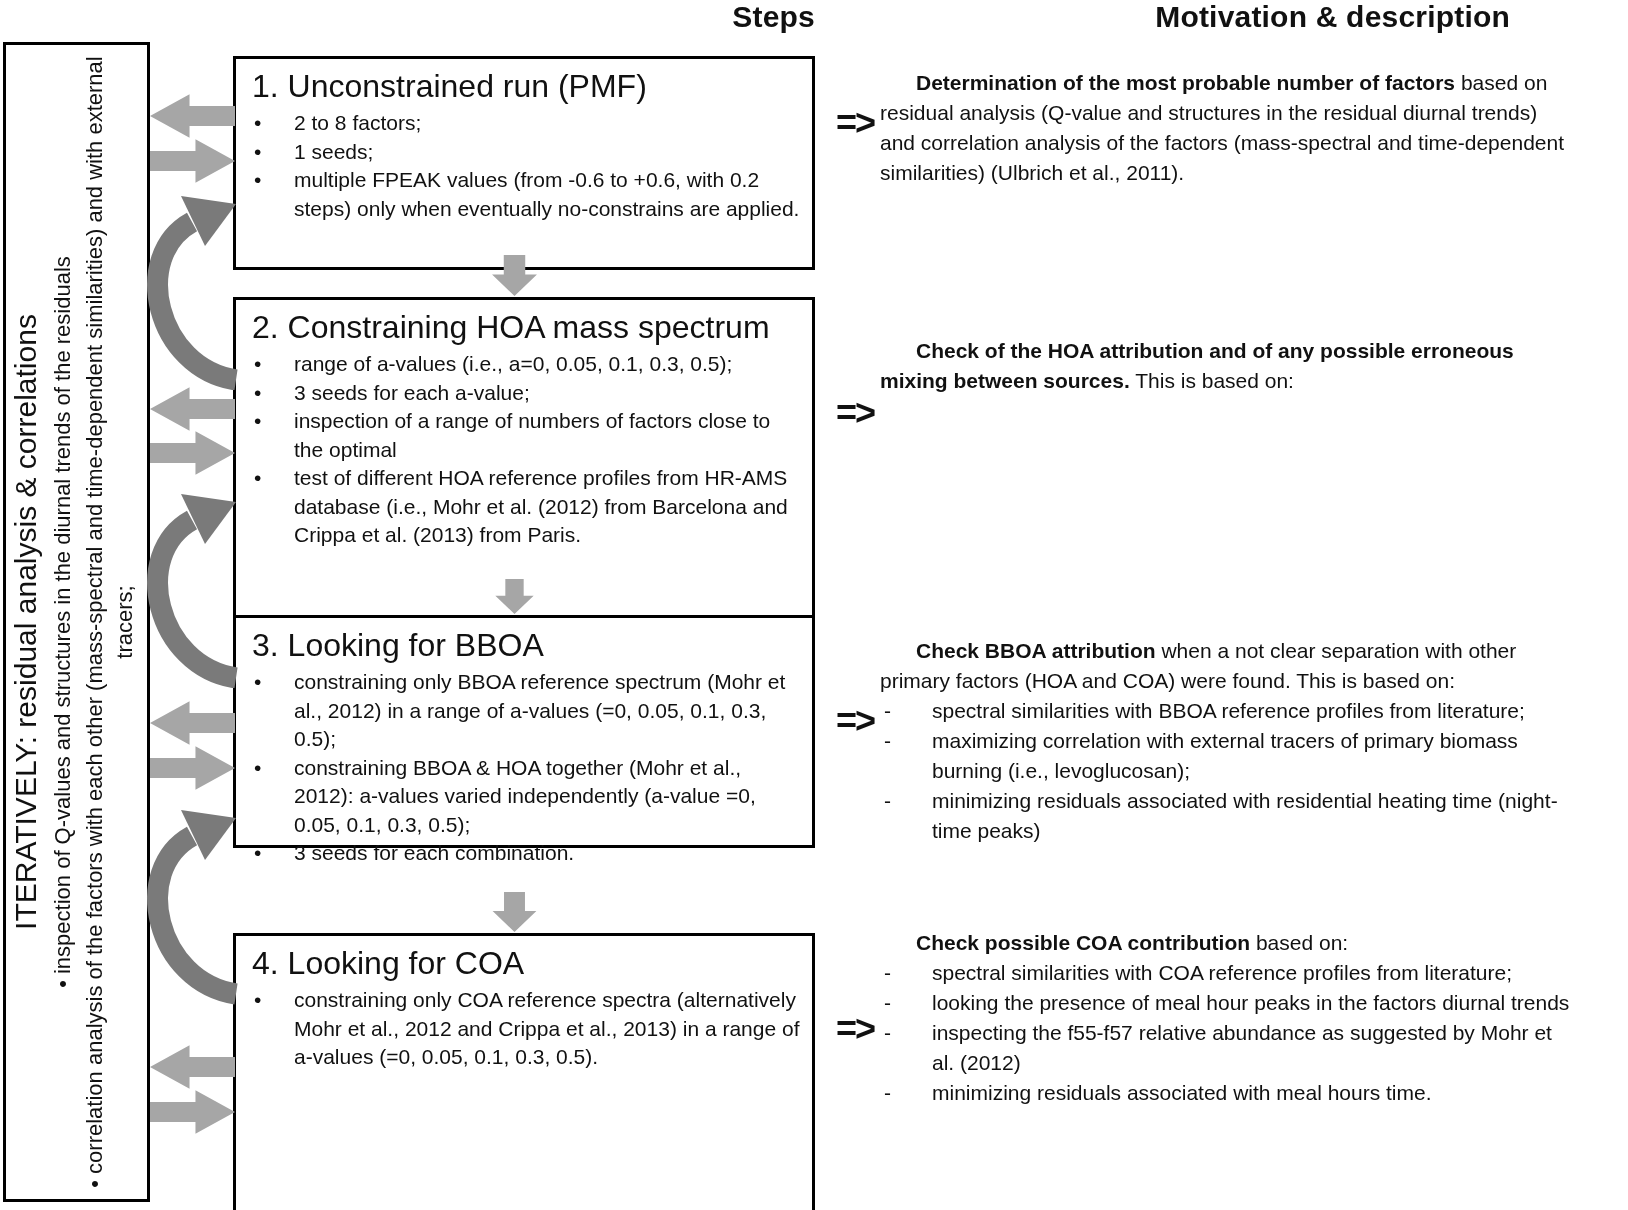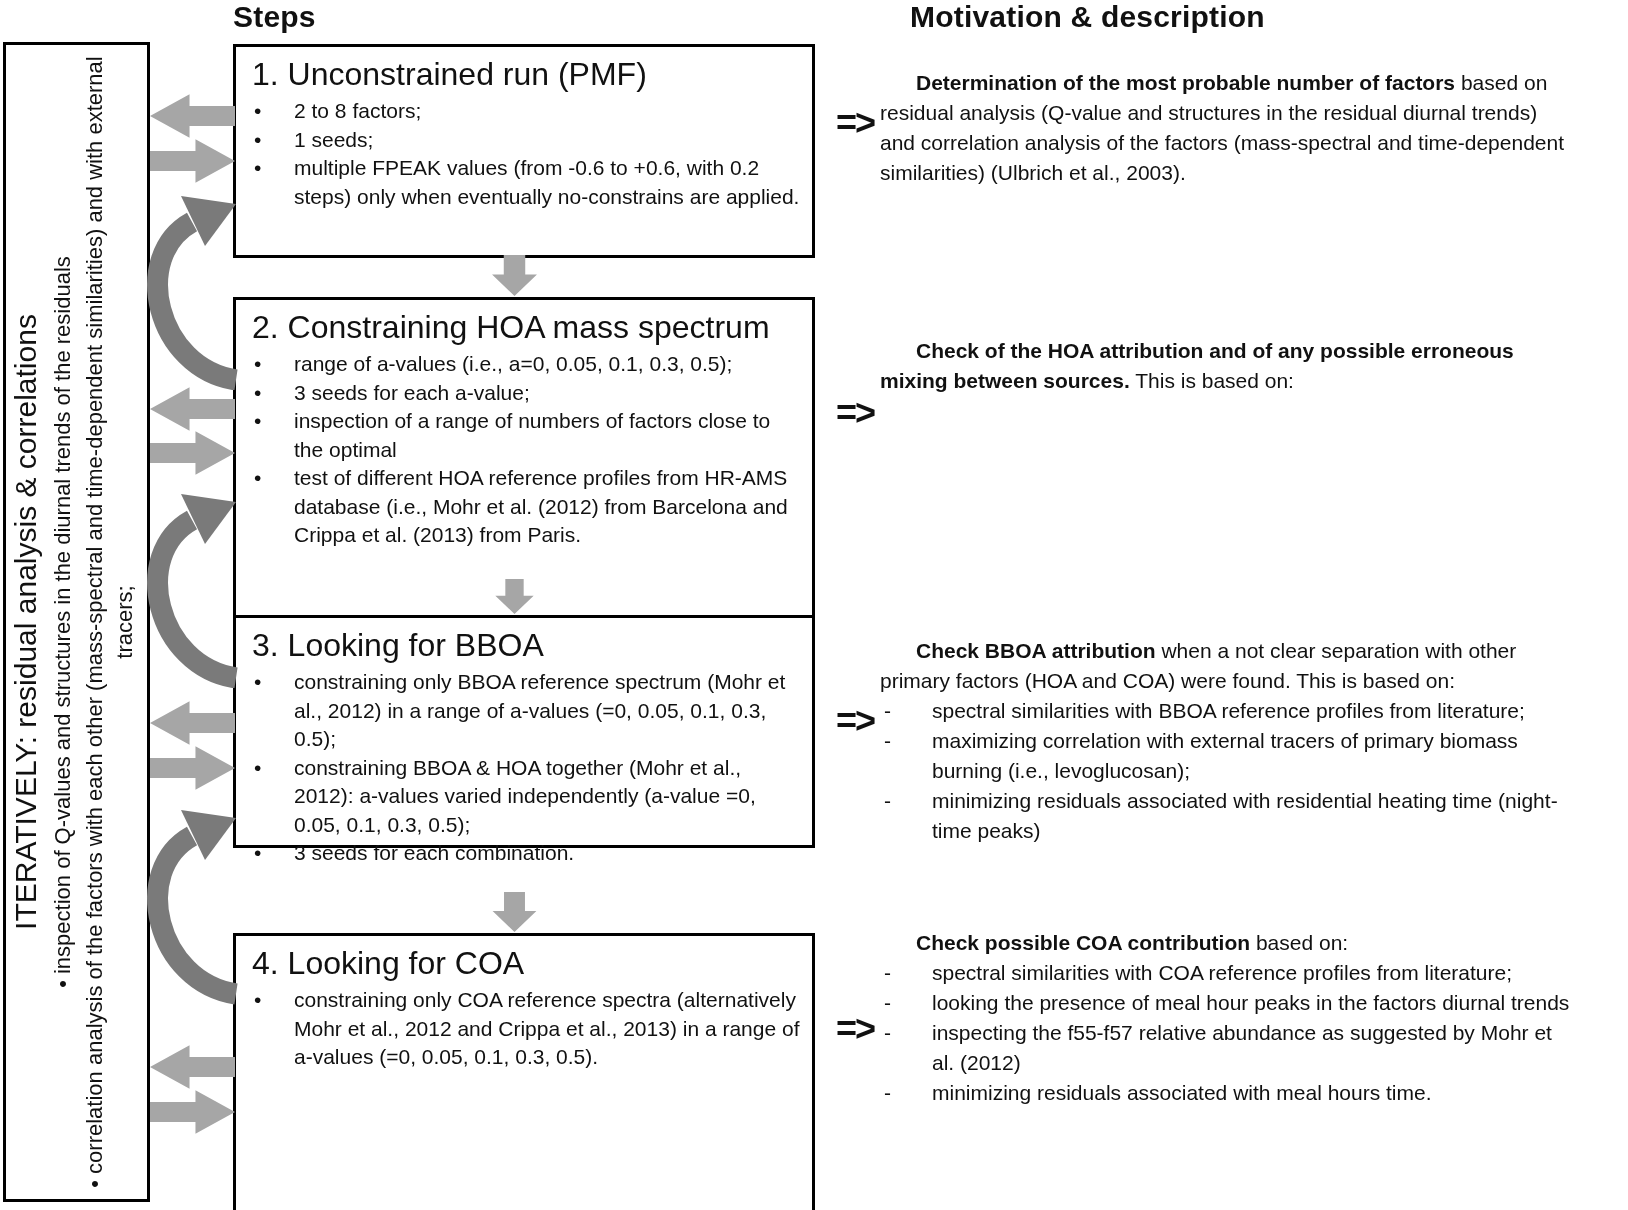--- a/index.html
+++ b/index.html
@@ -2,21 +2,21 @@
 <html><head>
 <meta charset="utf-8">
 <style>
   html,body{margin:0;padding:0;background:#ffffff;}
   #canvas{
     position:relative;width:1628px;height:1210px;background:#ffffff;
     font-family:"Liberation Sans", sans-serif;color:#111;overflow:hidden;
   }
   .abs{position:absolute;}
   
-  .col-header{font-weight:bold;font-size:30px;text-align:left;letter-spacing:.2px;}
+  .col-header{font-weight:bold;font-size:30px;text-align:right;letter-spacing:.2px;}
   
   .side-box{left:3px;top:42px;width:147px;height:1160px;border:3px solid #000;box-sizing:border-box;}
   .side-rotor{position:absolute;left:0;top:1154px;width:1154px;height:141px;
     transform:rotate(-90deg);transform-origin:0 0;}
   .side-title{font-size:30px;text-align:center;line-height:40px;white-space:nowrap;}
   .side-item{font-size:22px;line-height:30px;text-align:center;margin-top:2px;}
   .side-item::before{content:"•  ";}
   
   .step-box{left:233px;width:582px;border:3px solid #000;box-sizing:border-box;background:#fff;}
   .step-title{font-size:32px;line-height:1.2;padding:8px 6px 2px 16px;white-space:nowrap;}
@@ -43,21 +43,21 @@
   <div class="abs col-header" style="left:910px;top:0px;width:600px;">Motivation &amp; description</div>
 
   <div class="abs side-box">
     <div class="side-rotor">
       <div class="side-title">ITERATIVELY:  residual analysis &amp; correlations</div>
       <div class="side-item">inspection of Q-values and structures in the diurnal trends of the residuals</div>
       <div class="side-item">correlation analysis of the factors with each other (mass-spectral and time-dependent similarities) and with external tracers;</div>
     </div>
   </div>
 
-  <div class="abs step-box" style="top:44px;height:214px;">
+  <div class="abs step-box" style="top:56px;height:214px;">
     <div class="step-title">1. Unconstrained run (PMF)</div>
     <ul class="step-list">
       <li>2 to 8 factors;</li>
       <li>1 seeds;</li>
       <li>multiple FPEAK values (from -0.6 to +0.6, with 0.2 steps) only when eventually no-constrains are applied.</li>
     </ul>
   </div>
 
   <div class="abs step-box" style="top:297px;height:332px;">
     <div class="step-title">2. Constraining HOA mass spectrum</div>
@@ -135,21 +135,21 @@
     <path d="M 108 190 C 28 178, 2 66, 64 32" stroke="#7a7a7a" stroke-width="21" fill="none"></path>
     <polygon points="108,14 77,56 53,6" fill="#7a7a7a"></polygon>
   </svg>
 
   <div class="abs imply" style="left:836px;top:102px;">=&gt;</div>
   <div class="abs imply" style="left:836px;top:392px;">=&gt;</div>
   <div class="abs imply" style="left:836px;top:700px;">=&gt;</div>
   <div class="abs imply" style="left:836px;top:1008px;">=&gt;</div>
 
   <div class="abs mot-block" style="top:68px;">
-    <span class="mot-lead">Determination of the most probable number of factors</span><span> based on residual analysis (Q-value and structures in the residual diurnal trends) and correlation analysis of the factors (mass-spectral and time-dependent similarities) (Ulbrich et al., 2003).</span>
+    <span class="mot-lead">Determination of the most probable number of factors</span><span> based on residual analysis (Q-value and structures in the residual diurnal trends) and correlation analysis of the factors (mass-spectral and time-dependent similarities) (Ulbrich et al., 2011).</span>
   </div>
 
   <div class="abs mot-block" style="top:336px;">
     <span class="mot-lead">Check of the HOA attribution and of any possible erroneous mixing between sources.</span><span> This is based on:</span>
   </div>
 
   <div class="abs mot-block" style="top:636px;">
     <span class="mot-lead">Check BBOA attribution</span><span> when a not clear separation with other primary factors (HOA and COA) were found. This is based on:</span>
     <ul class="mot-list">
       <li>spectral similarities with BBOA reference profiles from literature;</li>

